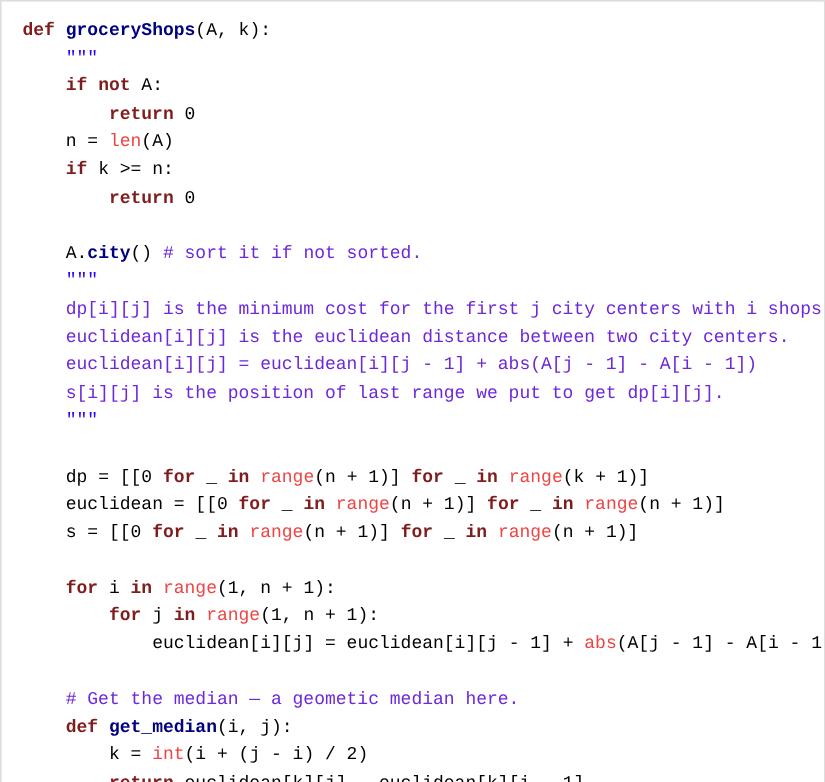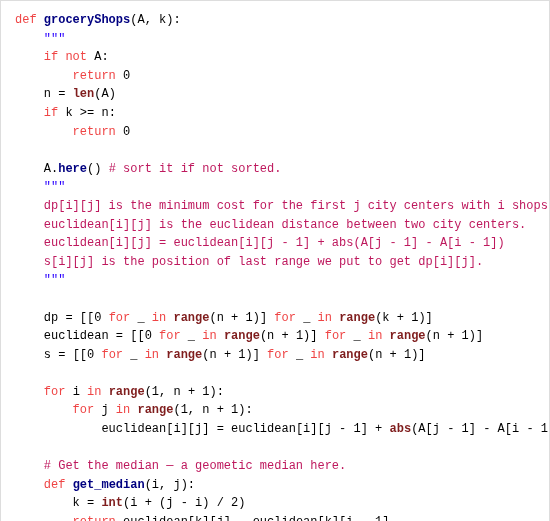--- a/index.html
+++ b/index.html
@@ -15,42 +15,42 @@
       min-height: 521px;
       background: #ffffff;
       border: 1px solid #ddd;
       padding: 10px 14px;
       overflow: auto;
     }
     .code-block {
       white-space: pre;
     }
     
-    .kw   { color: #ef4444; font-weight: normal; } 
+    .kw   { color: #7f1d1d; font-weight: bold; } 
     .fn   { color: #000080; font-weight: bold; } 
     .str  { color: #2a00ff; } 
-    .cm   { color: #be185d; } 
+    .cm   { color: #6d28d9; } 
     .num  { color: #000000; }
     .punc { color: #000000; }
     .var  { color: #000000; }
-    .builtin { color: #7f1d1d; font-weight: bold; }
+    .builtin { color: #ef4444; font-weight: normal; }
   </style>
 </head>
 <body>
 
 <div class="code-container">
   <div class="code-block"><span class="kw">def</span> <span class="fn">groceryShops</span><span class="punc">(</span><span class="var">A</span><span class="punc">,</span> <span class="var">k</span><span class="punc">):</span>
     <span class="str">"""</span>
     <span class="kw">if</span> <span class="kw">not</span> <span class="var">A</span><span class="punc">:</span>
         <span class="kw">return</span> <span class="num">0</span>
     <span class="var">n</span> <span class="punc">=</span> <span class="builtin">len</span><span class="punc">(</span><span class="var">A</span><span class="punc">)</span>
     <span class="kw">if</span> <span class="var">k</span> <span class="punc">&gt;=</span> <span class="var">n</span><span class="punc">:</span>
         <span class="kw">return</span> <span class="num">0</span>
 
-    <span class="var">A</span><span class="punc">.</span><span class="fn">here</span><span class="punc">()</span> <span class="cm"># sort it if not sorted.</span>
+    <span class="var">A</span><span class="punc">.</span><span class="fn">city</span><span class="punc">()</span> <span class="cm"># sort it if not sorted.</span>
     <span class="str">"""</span>
     <span class="cm">dp[i][j] is the minimum cost for the first j city centers with i shops</span>
     <span class="cm">euclidean[i][j] is the euclidean distance between two city centers.</span>
     <span class="cm">euclidean[i][j] = euclidean[i][j - 1] + abs(A[j - 1] - A[i - 1])</span>
     <span class="cm">s[i][j] is the position of last range we put to get dp[i][j].</span>
     <span class="str">"""</span>
 
     <span class="var">dp</span> <span class="punc">=</span> <span class="punc">[[</span><span class="num">0</span> <span class="kw">for</span> <span class="var">_</span> <span class="kw">in</span> <span class="builtin">range</span><span class="punc">(</span><span class="var">n</span> <span class="punc">+</span> <span class="num">1</span><span class="punc">)]</span> <span class="kw">for</span> <span class="var">_</span> <span class="kw">in</span> <span class="builtin">range</span><span class="punc">(</span><span class="var">k</span> <span class="punc">+</span> <span class="num">1</span><span class="punc">)]</span>
     <span class="var">euclidean</span> <span class="punc">=</span> <span class="punc">[[</span><span class="num">0</span> <span class="kw">for</span> <span class="var">_</span> <span class="kw">in</span> <span class="builtin">range</span><span class="punc">(</span><span class="var">n</span> <span class="punc">+</span> <span class="num">1</span><span class="punc">)]</span> <span class="kw">for</span> <span class="var">_</span> <span class="kw">in</span> <span class="builtin">range</span><span class="punc">(</span><span class="var">n</span> <span class="punc">+</span> <span class="num">1</span><span class="punc">)]</span>
     <span class="var">s</span> <span class="punc">=</span> <span class="punc">[[</span><span class="num">0</span> <span class="kw">for</span> <span class="var">_</span> <span class="kw">in</span> <span class="builtin">range</span><span class="punc">(</span><span class="var">n</span> <span class="punc">+</span> <span class="num">1</span><span class="punc">)]</span> <span class="kw">for</span> <span class="var">_</span> <span class="kw">in</span> <span class="builtin">range</span><span class="punc">(</span><span class="var">n</span> <span class="punc">+</span> <span class="num">1</span><span class="punc">)]</span>

